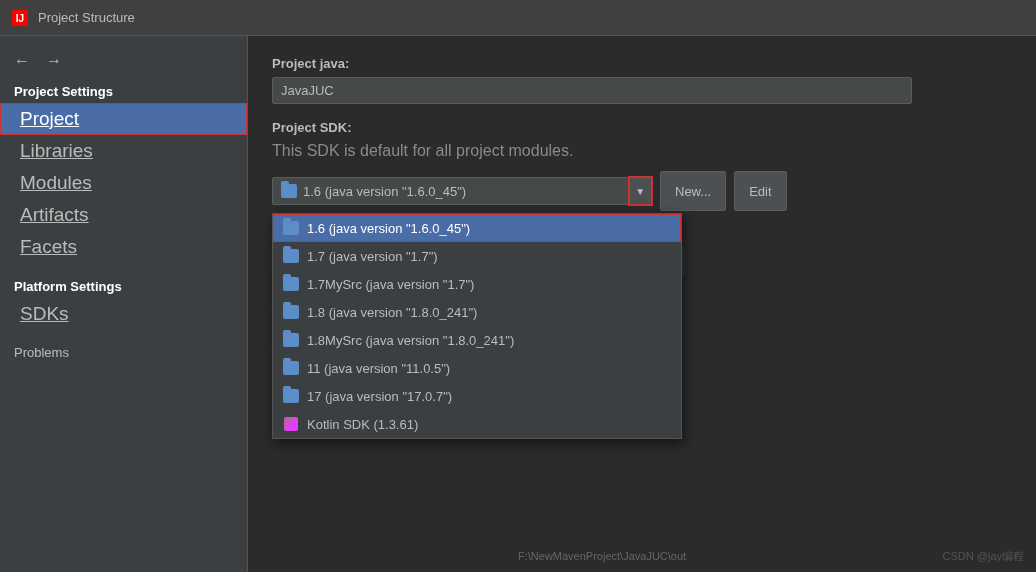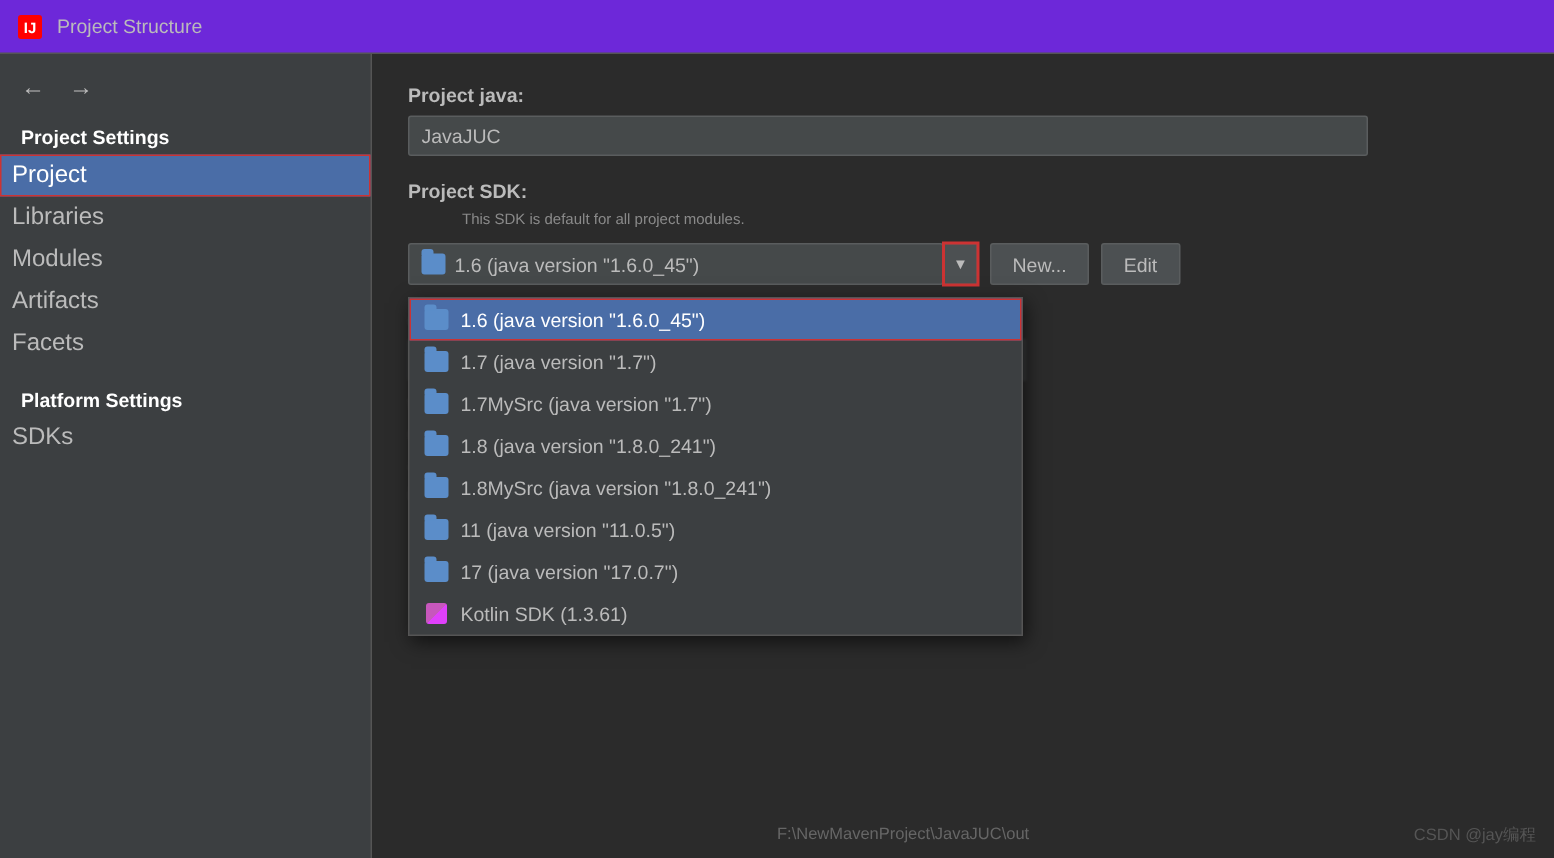--- a/index.html
+++ b/index.html
@@ -12,21 +12,21 @@
       color: #bbbbbb;
       overflow: hidden;
       position: relative;
     }
 
     
     .title-bar {
       display: flex;
       align-items: center;
       padding: 6px 10px;
-      background: #6d28d9;
+      background: #404040;
       border-bottom: 1px solid #555;
       height: 36px;
     }
     .title-bar-logo {
       width: 20px;
       height: 20px;
       margin-right: 8px;
       display: flex; align-items: center; justify-content: center;
     }
     .title-bar-text {
@@ -66,25 +66,26 @@
     }
 
     .section-header {
       color: #ffffff;
       font-weight: bold;
       font-size: 13px;
       padding: 6px 14px 4px 14px;
     }
 
     .nav-item {
-      padding: 5px 14px 5px 8px;
-      cursor: pointer;
-      color: #bbbbbb;
-      font-size: 16px;
+      padding: 5px 14px 5px 20px;
+      cursor: pointer;
+      color: #bbbbbb;
+      font-size: 19px;
       border-radius: 0;
+      text-decoration: underline;
     }
     .nav-item.active {
       background: #4a6da7;
       color: #ffffff;
       outline: 1px solid #cc3333;
       outline-offset: -1px;
     }
 
     .sidebar-spacer { height: 10px; }
 
@@ -129,24 +130,23 @@
       margin-bottom: 8px;
     }
     .sdk-label {
       font-weight: bold;
       color: #bbbbbb;
       font-size: 13px;
       margin-bottom: 4px;
     }
     .sdk-description {
       color: #8a8a8a;
-      font-size: 10px;
+      font-size: 16px;
       margin-bottom: 8px;
       line-height: 1.5;
-      margin-left: 36px;
     }
 
     .sdk-row {
       display: flex;
       align-items: center;
       gap: 8px;
       position: relative;
     }
 
     .sdk-dropdown-wrapper {
@@ -186,21 +186,21 @@
     }
 
     .btn-action {
       background: #4c5052;
       border: 1px solid #5a5d5e;
       color: #bbbbbb;
       padding: 4px 14px;
       font-size: 13px;
       cursor: pointer;
       border-radius: 2px;
-      height: 28px;
+      height: 40px;
     }
 
     
     .dropdown-popup {
       position: absolute;
       top: 36px;
       left: 0;
       width: 410px;
       background: #3c3f41;
       border: 1px solid #555;
@@ -353,20 +353,23 @@
       <span>Facets</span>
     </div>
 
     <div class="sidebar-spacer"></div>
 
     <div class="section-header">Platform Settings</div>
     <div class="nav-item">
       <span>SDKs</span>
     </div>
 
+    <div class="problems-item">
+      <span>Problems</span>
+    </div>
   </div>
 
   <div class="content">
 
     
     <div class="field-label">Project java:</div>
     <input class="text-input" type="text" value="JavaJUC" style="">
 
     
     <div class="sdk-section">

